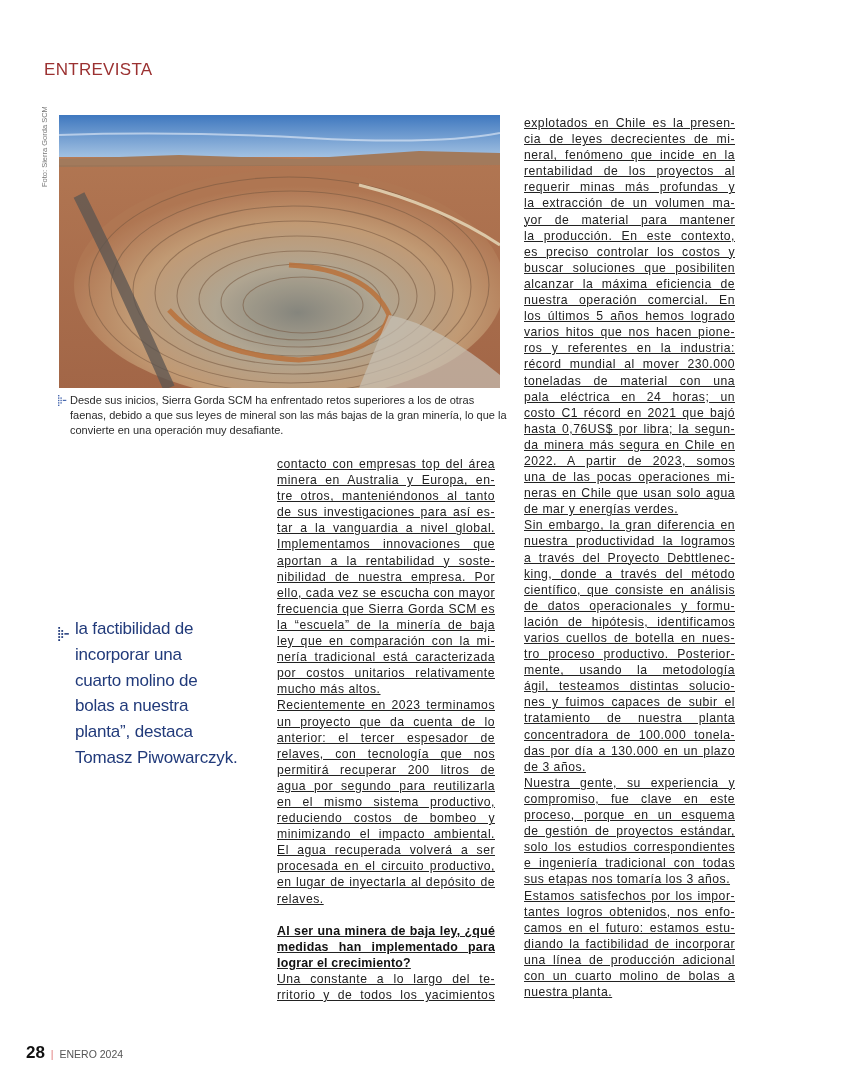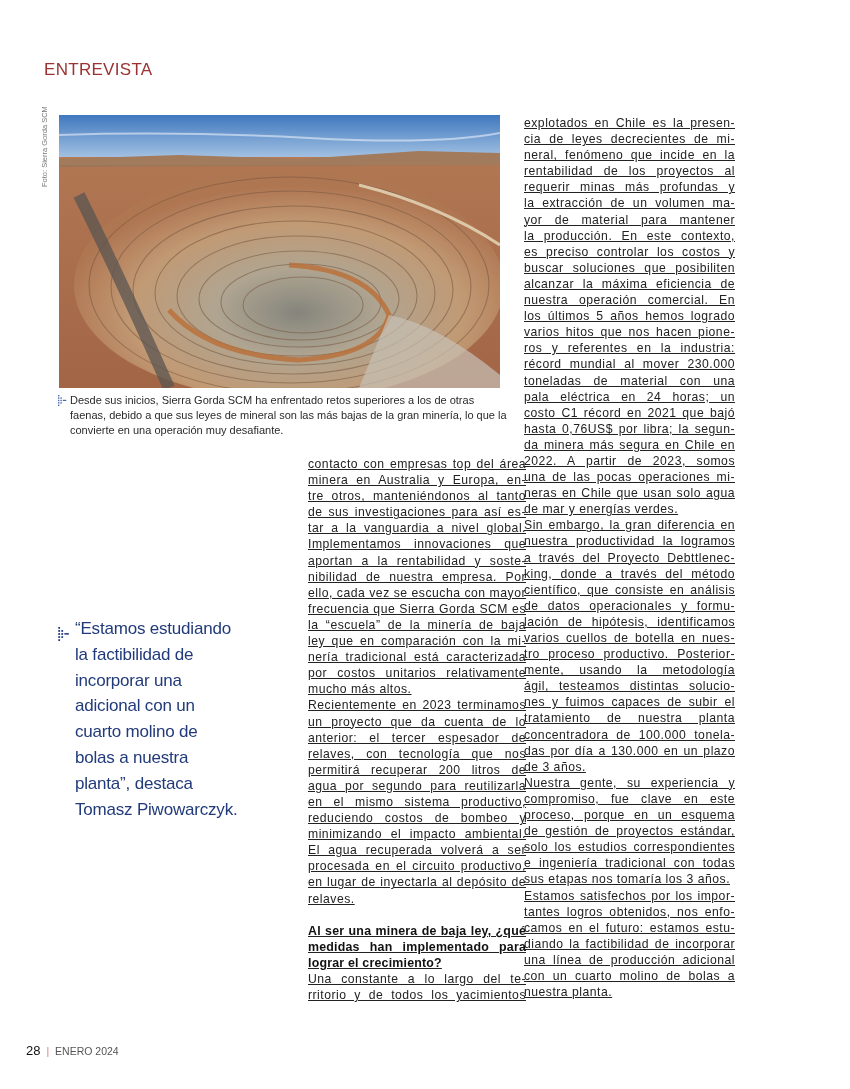--- a/index.html
+++ b/index.html
@@ -23,25 +23,25 @@
     .pull-quote .bullet { position:absolute; left:0; top:7px; }
     .pull-quote .q-line { display:block; padding-left:17px; white-space:nowrap; letter-spacing:-0.2px; }
 
     .col { position:absolute; font-size:12.2px; line-height:16.1px; color:#222; text-align:justify; font-family:"Liberation Sans", sans-serif; letter-spacing:0.5px;text-decoration:underline; }
     .col p { margin:0; }
     .col .ln { display:block; text-align:justify; text-align-last:justify; white-space:nowrap; }
     .col .ln.last { text-align-last:left; }
     .col .gap { height:16px; }
     .col h3 { margin:0; font-size:12.4px; line-height:16.1px; font-weight:bold; color:#111; letter-spacing:0.2px; }
 
-    .col-mid { left:308px; top:456px; width:218px; }
+    .col-mid { left:277px; top:456px; width:218px; }
     .col-right { left:524px; top:115px; width:211px; }
 
     .footer { position:absolute; left:26px; top:1043px; font-size:10.5px; color:#555; }
-    .footer .page { font-weight:normal; color:#111; font-size:13px; }
+    .footer .page { font-weight:bold; color:#111; font-size:17px; }
     .footer .sep { color:#e07a7a; margin:0 3px; }
   </style>
 </head>
 <body>
 
 <div class="section-label">ENTREVISTA</div>
 
 <div class="photo-credit">
   <span>Foto: Sierra Gorda SCM</span>
 </div>
@@ -115,24 +115,22 @@
           <rect x="0" y="4.8" width="1.4" height="1.4"></rect>
           <rect x="0" y="7.2" width="1.4" height="1.4"></rect>
           <rect x="0" y="9.6" width="1.4" height="1.4"></rect>
         <rect x="2.4" y="2.4" width="1.4" height="1.4"></rect>
           <rect x="2.4" y="4.8" width="1.4" height="1.4"></rect>
           <rect x="2.4" y="7.2" width="1.4" height="1.4"></rect>
         <rect x="4.8" y="4.8" width="3.5" height="1.2"></rect>
       </g>
     </svg>
   </span>
-  <span class="q-line">“Estamos estudiando</span>
   <span class="q-line">la factibilidad de</span>
   <span class="q-line">incorporar una</span>
-  <span class="q-line">adicional con un</span>
   <span class="q-line">cuarto molino de</span>
   <span class="q-line">bolas a nuestra</span>
   <span class="q-line">planta”, destaca</span>
   <span class="q-line">Tomasz Piwowarczyk.</span>
 </div>
 
 <div class="col col-mid">
   <p>
     <span class="ln">contacto con empresas top del área</span>
     <span class="ln">minera en Australia y Europa, en-</span>

